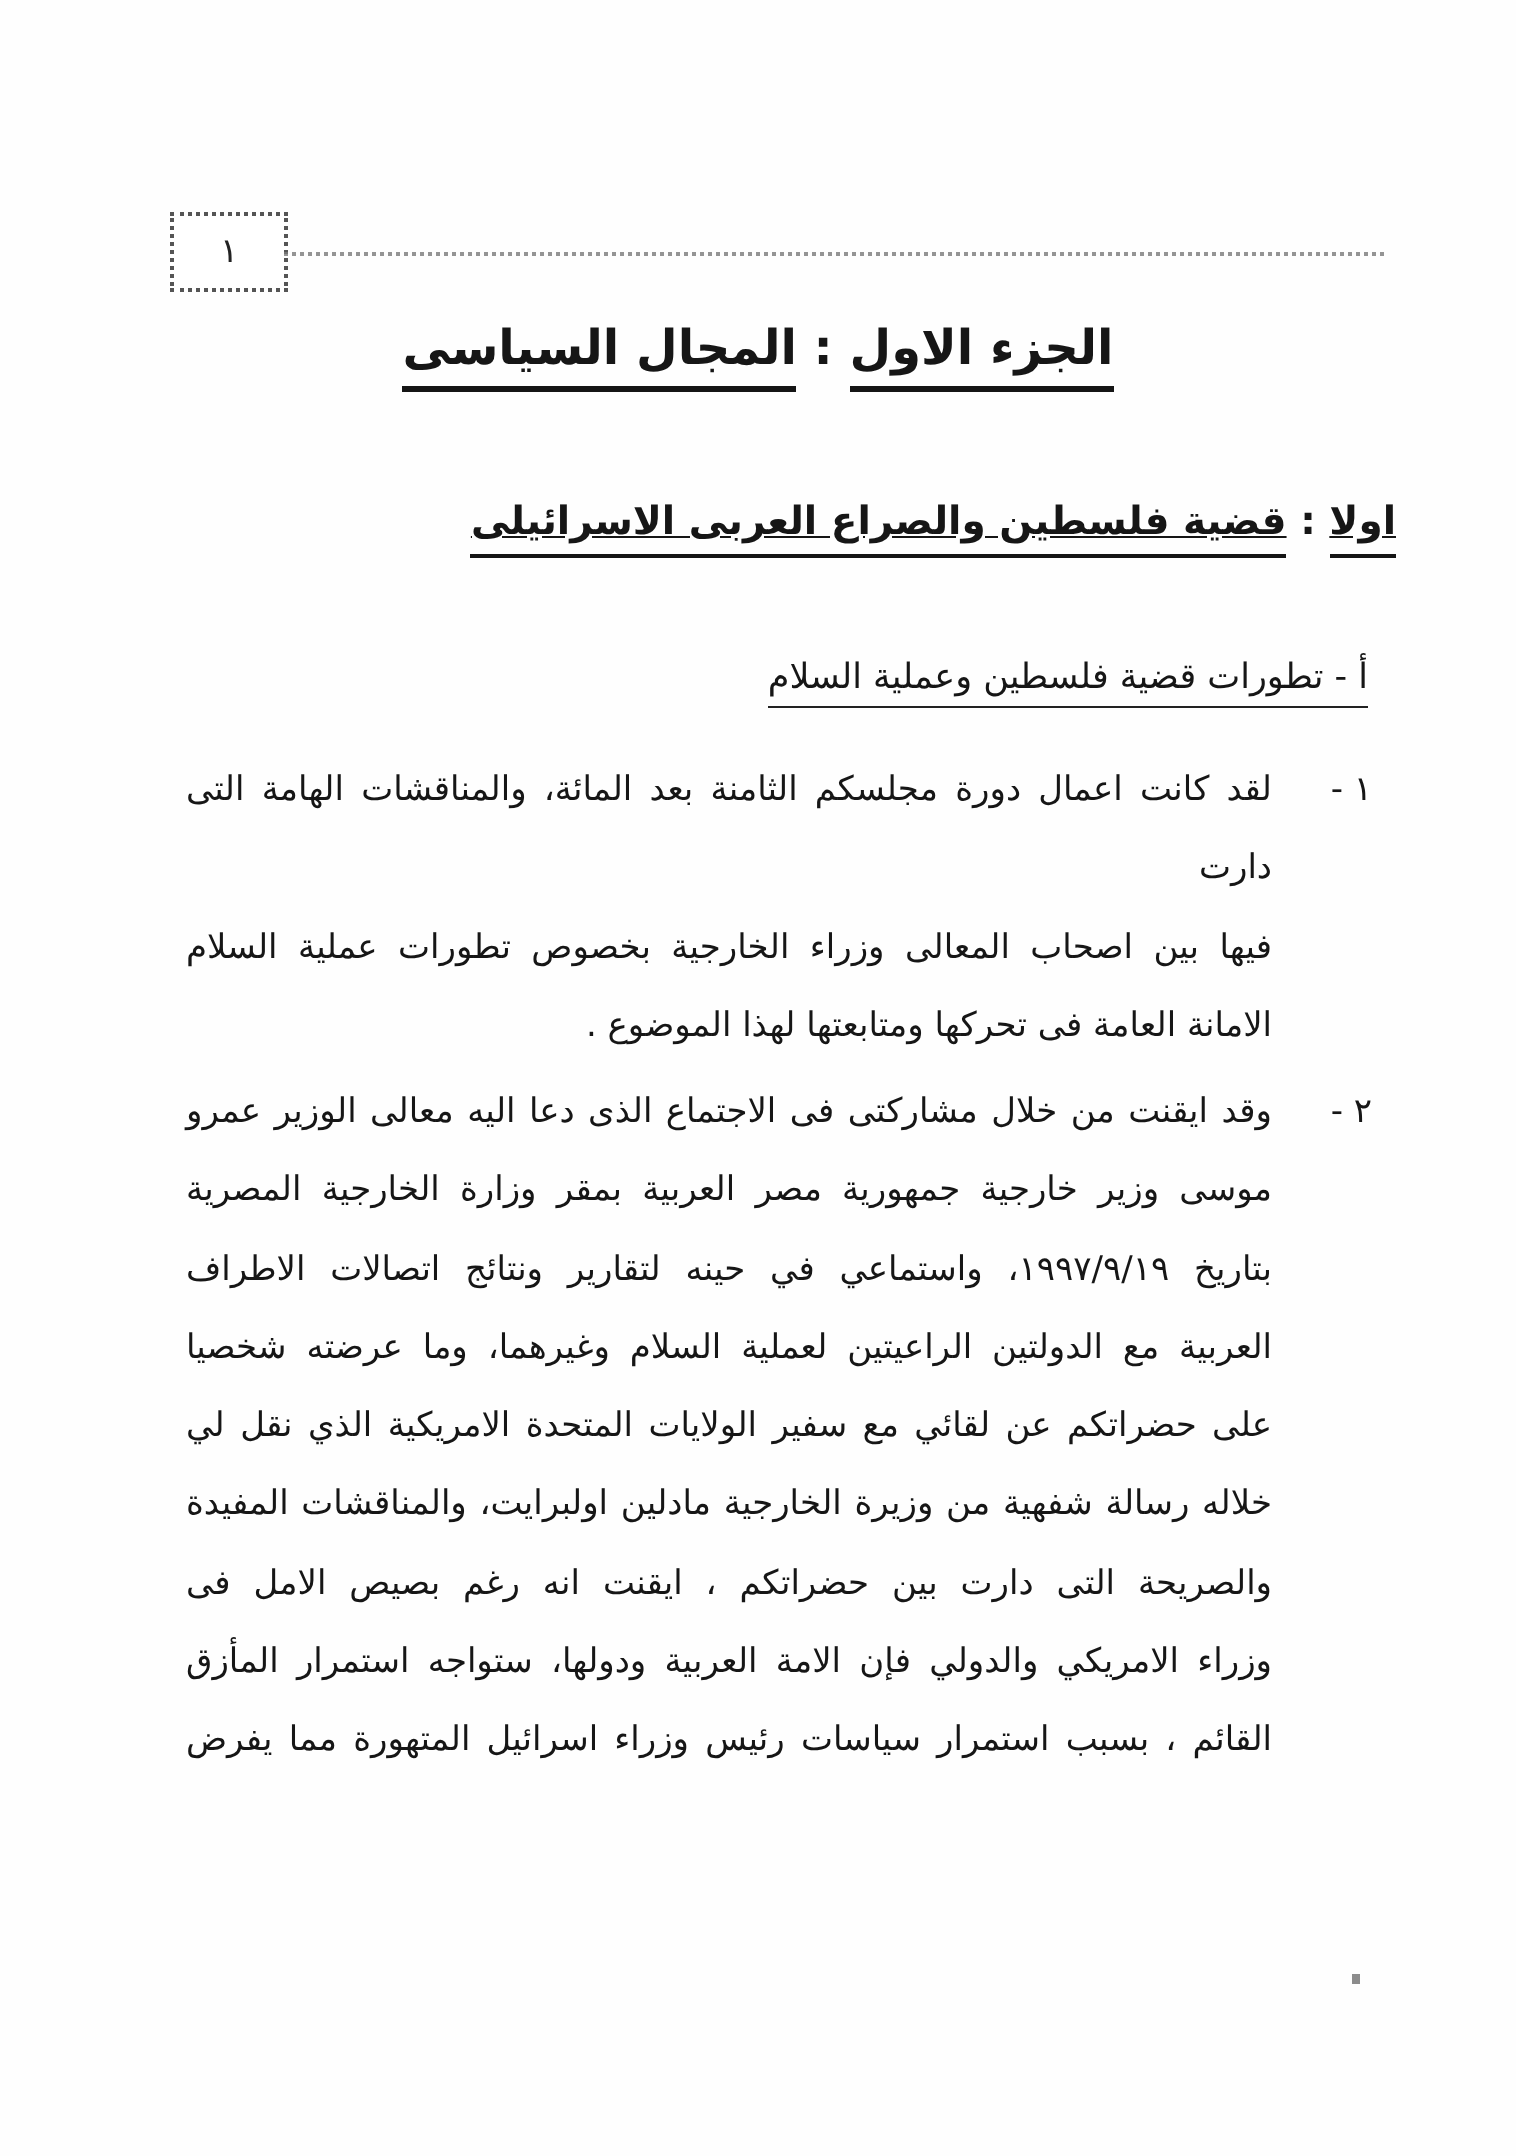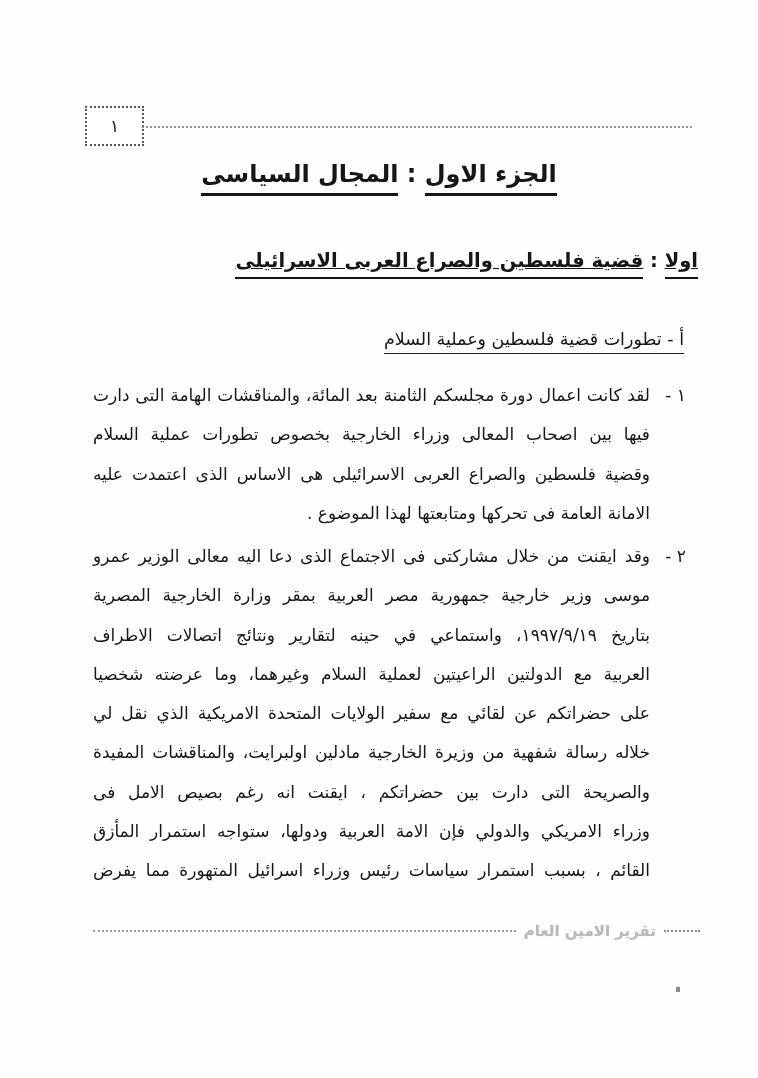--- a/index.html
+++ b/index.html
@@ -55,21 +55,21 @@
     white-space:nowrap;
   }
   .subsection-heading .u { border-bottom:1.5px solid #222; padding-bottom:4px;text-align:right; }
 
   
   .para { position:absolute; right:75px; left:93px; }
   .para-num {
     position:absolute; right:-3px; top:0;
     font-size:17px; line-height:39px;
   }
-  .para-lines { margin-right:33px; }
+  .para-lines { margin-right:47px; }
   .body-line {
     font-size:17px;
     line-height:39.3px;
     text-align:justify;
     text-align-last:justify;
     white-space:normal;
   }
   .body-line.last { text-align-last:right; }
 
   #para-1 { top:376px; }
@@ -116,41 +116,35 @@
 
   <div class="subsection-heading">
     <span class="u">أ - تطورات قضية فلسطين وعملية السلام</span>
   </div>
 
   <div class="para" id="para-1">
     <span class="para-num">١ -</span>
     <div class="para-lines">
         <div class="body-line">لقد كانت اعمال دورة مجلسكم الثامنة بعد المائة، والمناقشات الهامة التى دارت</div>
         <div class="body-line">فيها بين اصحاب المعالى وزراء الخارجية بخصوص تطورات عملية السلام</div>
-        <div class="body-line">وقضية فلسطين والصراع العربى الاسرائيلى هى الاساس الذى اعتمدت عليه</div>
         <div class="body-line last">الامانة العامة فى تحركها ومتابعتها لهذا الموضوع .</div>
       </div>
   </div>
 
   <div class="para" id="para-2">
     <span class="para-num">٢ -</span>
     <div class="para-lines">
         <div class="body-line">وقد ايقنت من خلال مشاركتى فى الاجتماع الذى دعا اليه معالى الوزير عمرو</div>
         <div class="body-line">موسى وزير خارجية جمهورية مصر العربية بمقر وزارة الخارجية المصرية</div>
         <div class="body-line">بتاريخ ١٩٩٧/٩/١٩، واستماعي في حينه لتقارير ونتائج اتصالات الاطراف</div>
         <div class="body-line">العربية مع الدولتين الراعيتين لعملية السلام وغيرهما، وما عرضته شخصيا</div>
         <div class="body-line">على حضراتكم عن لقائي مع سفير الولايات المتحدة الامريكية الذي نقل لي</div>
         <div class="body-line">خلاله رسالة شفهية من وزيرة الخارجية مادلين اولبرايت، والمناقشات المفيدة</div>
         <div class="body-line">والصريحة التى دارت بين حضراتكم ، ايقنت انه رغم بصيص الامل فى</div>
         <div class="body-line">وزراء الامريكي والدولي فإن الامة العربية ودولها، ستواجه استمرار المأزق</div>
         <div class="body-line">القائم ، بسبب استمرار سياسات رئيس وزراء اسرائيل المتهورة مما يفرض</div>
       </div>
   </div>
 
-  <div class="footer">
-    <span class="rule-short"></span>
-    <span class="watermark">تقرير الامين العام</span>
-    <span class="rule-long"></span>
-  </div>
 
   <div class="speck"></div>
 
 </div>
 
 </body></html>

